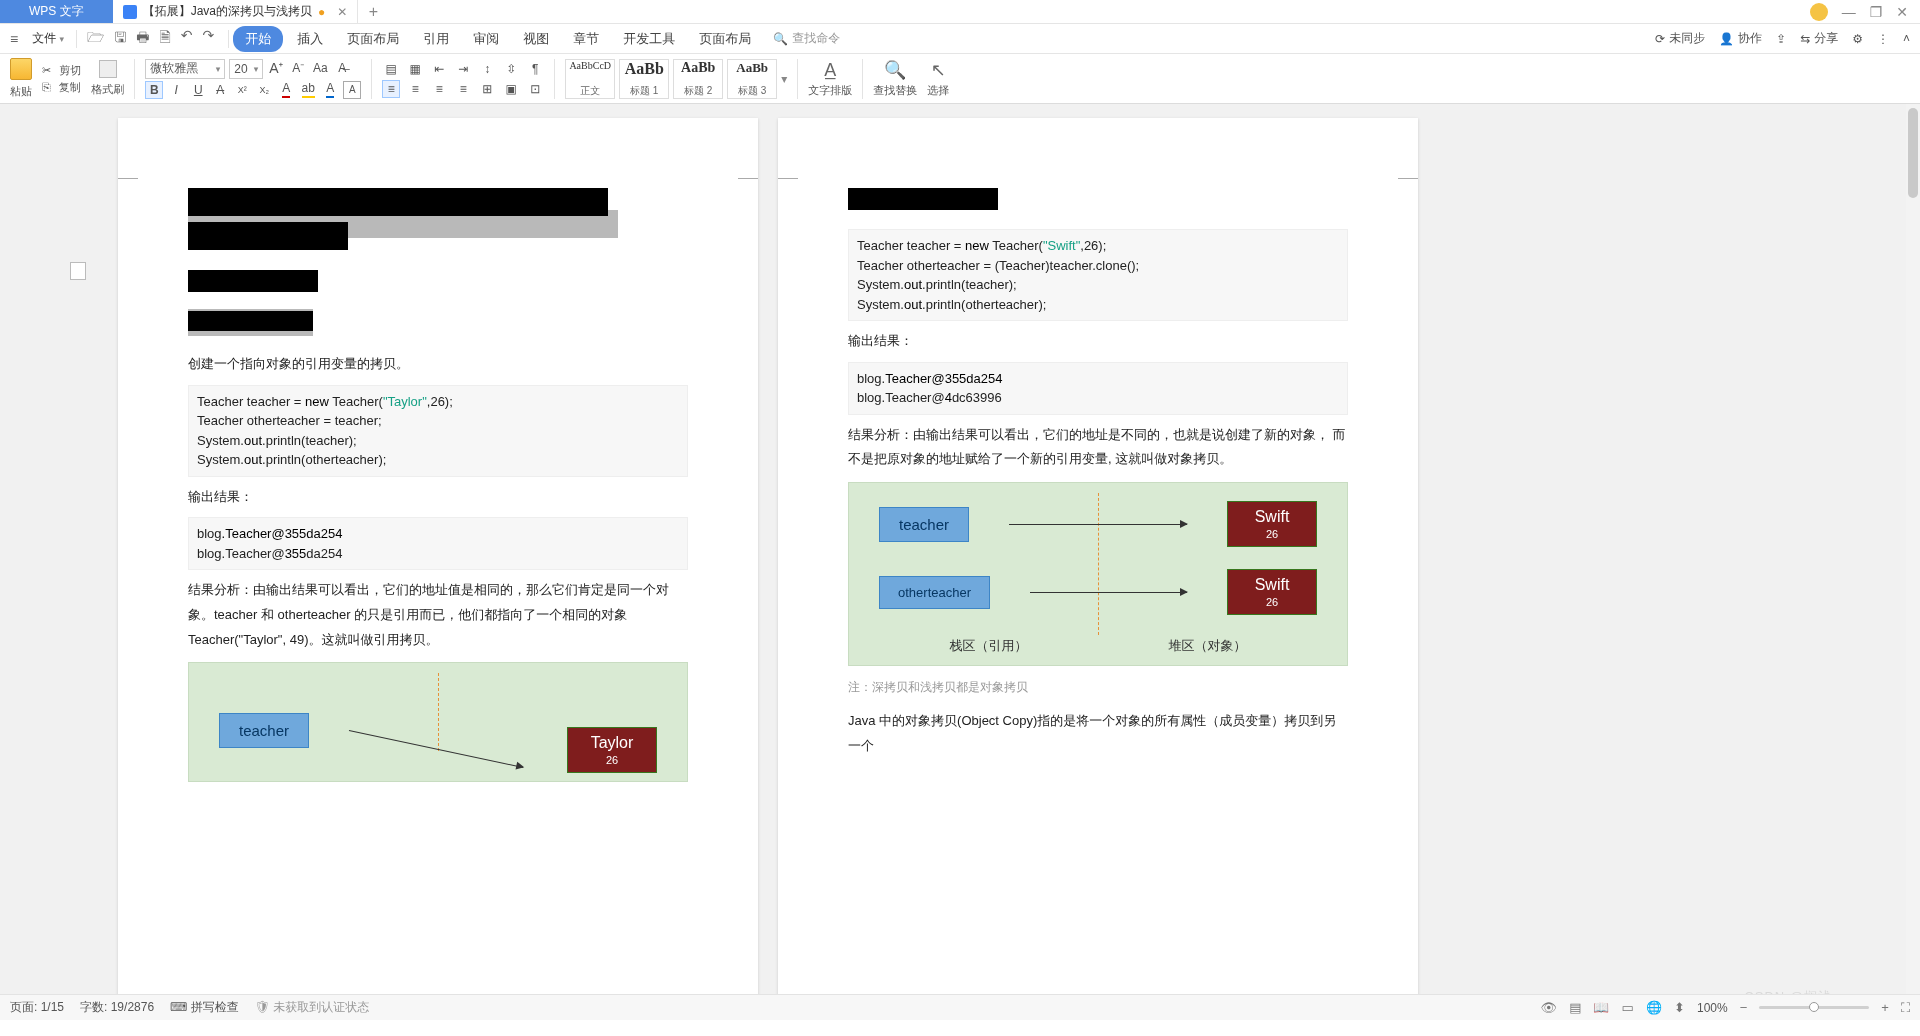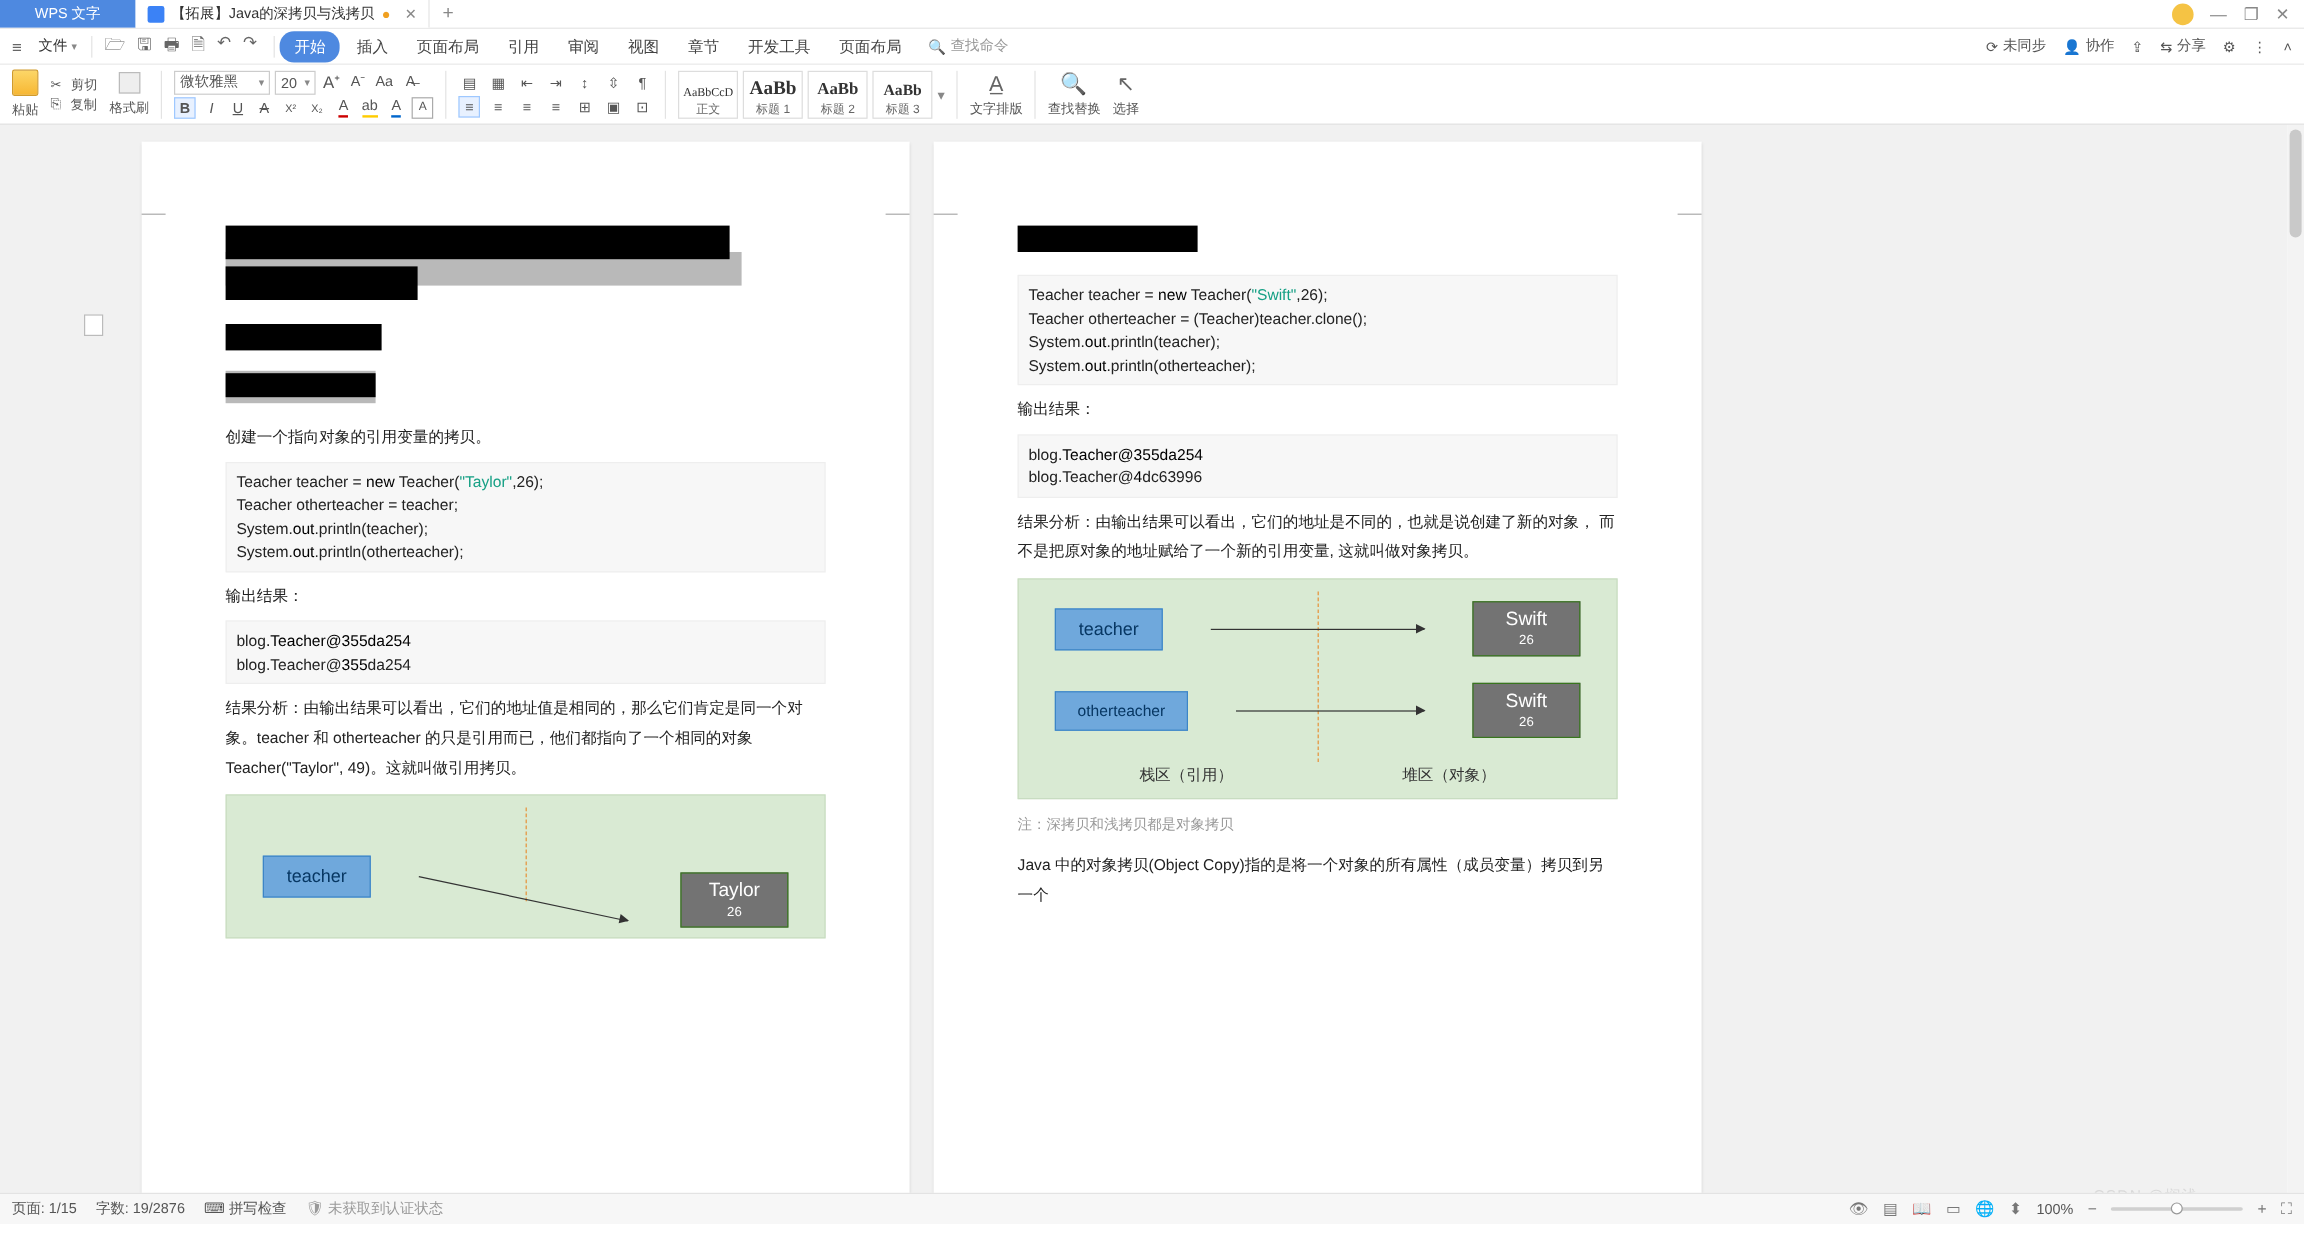--- a/index.html
+++ b/index.html
@@ -37,41 +37,41 @@
 .brush-ico { width:18px; height:18px; border:1px solid #bbb; margin:0 auto 2px; background:#eee; }
 .sep { width:1px; height:40px; background:#e3e3e3; }
 .font-sel { display:flex; gap:4px; }
 .font-name { width:80px; height:20px; border:1px solid #ccc; padding:0 4px; font-size:12px; display:flex; align-items:center; justify-content:space-between; }
 .font-size { width:34px; height:20px; border:1px solid #ccc; padding:0 4px; font-size:12px; display:flex; align-items:center; justify-content:space-between; }
 .tbtn { width:18px; height:18px; display:inline-flex; align-items:center; justify-content:center; font-size:12px; color:#555; }
 .tbtn.bold { font-weight:bold; border:1px solid #9ec8ff; background:#e8f1ff; }
 .tbtn.sup { font-size:9px; }
 .color-line { border-bottom:2px solid; padding-bottom:1px; }
 .styles { display:flex; gap:4px; align-items:center; }
-.style-box { width:50px; height:40px; border:1px solid #ddd; display:flex; flex-direction:column; align-items:center; justify-content:flex-end; font-size:10px; }
+.style-box { width:50px; height:40px; border:1px solid #ddd; display:flex; flex-direction:column; align-items:center; justify-content:space-between; font-size:10px; }
 .style-box .prev { font-family:serif; }
 .style-box.main .prev { font-size:16px; font-weight:bold; }
 .style-box .lbl { font-size:10px; color:#666; margin-top:1px; }
 .vgrp { display:flex; flex-direction:column; align-items:center; gap:2px; font-size:11px; color:#555; }
 .vgrp .ico { font-size:18px; color:#666; }
 
 
 .canvas { position:absolute; top:104px; left:0; right:14px; bottom:26px; background:#f1f1f1; overflow:hidden; display:flex; gap:20px; padding:14px 100px 0 118px; }
 .page { background:#fff; width:640px; height:900px; box-shadow:0 1px 3px rgba(0,0,0,.15); padding:70px 70px 30px 70px; position:relative; font-family:"SimSun","宋体",serif; font-size:13px; color:#222; }
 .ruler-mark { position:absolute; top:60px; width:20px; height:16px; border-top:1px solid #aaa; }
 .page .blk { background:#000; display:block; }
 .page .sel { background:#b9b9b9; }
 .page p { line-height:1.9; }
 .code { background:#f7f7f7; border:1px solid #eee; padding:6px 8px; margin:8px 0; font-family:"Times New Roman",serif; font-size:13px; line-height:1.5; }
 .code .kw { color:#000000; }
 .code .str { color:#16a085; }
 .diagram { background:#d9ead3; border:1px solid #c8dcc1; padding:18px 30px 10px; margin-top:10px; position:relative; font-family:Arial,sans-serif; }
 .d-row { display:flex; align-items:center; gap:40px; margin-bottom:22px; }
 .box-blue { background:#6fa8dc; border:1px solid #3d85c6; color:#073763; padding:8px 18px; font-size:15px; text-align:center; min-width:90px; }
-.box-green { background:#737373; border:1px solid #38761d; color:#fff; padding:6px 22px; font-size:16px; text-align:center; min-width:90px; }
+.box-green { background:#7f1d1d; border:1px solid #38761d; color:#fff; padding:6px 22px; font-size:16px; text-align:center; min-width:90px; }
 .box-green .sub { font-size:11px; display:block; margin-top:2px; }
 .arrow { flex:1; height:1px; background:#333; position:relative; }
 .arrow::after { content:""; position:absolute; right:-1px; top:-4px; border-left:8px solid #333; border-top:4px solid transparent; border-bottom:4px solid transparent; }
 .dash-v { position:absolute; top:10px; bottom:30px; left:50%; border-left:1px dashed #e69138; }
 .d-labels { display:flex; justify-content:space-around; font-size:13px; color:#333; margin-top:6px; font-family:"SimSun",serif; }
 .note { color:#999; font-size:12px; margin:10px 0; }
 .page-icon { position:absolute; left:-48px; top:144px; width:16px; height:18px; border:1px solid #bbb; background:#fff; }
 
 
 .vscroll { position:absolute; top:104px; right:0; width:14px; bottom:26px; background:#f3f3f3; }

